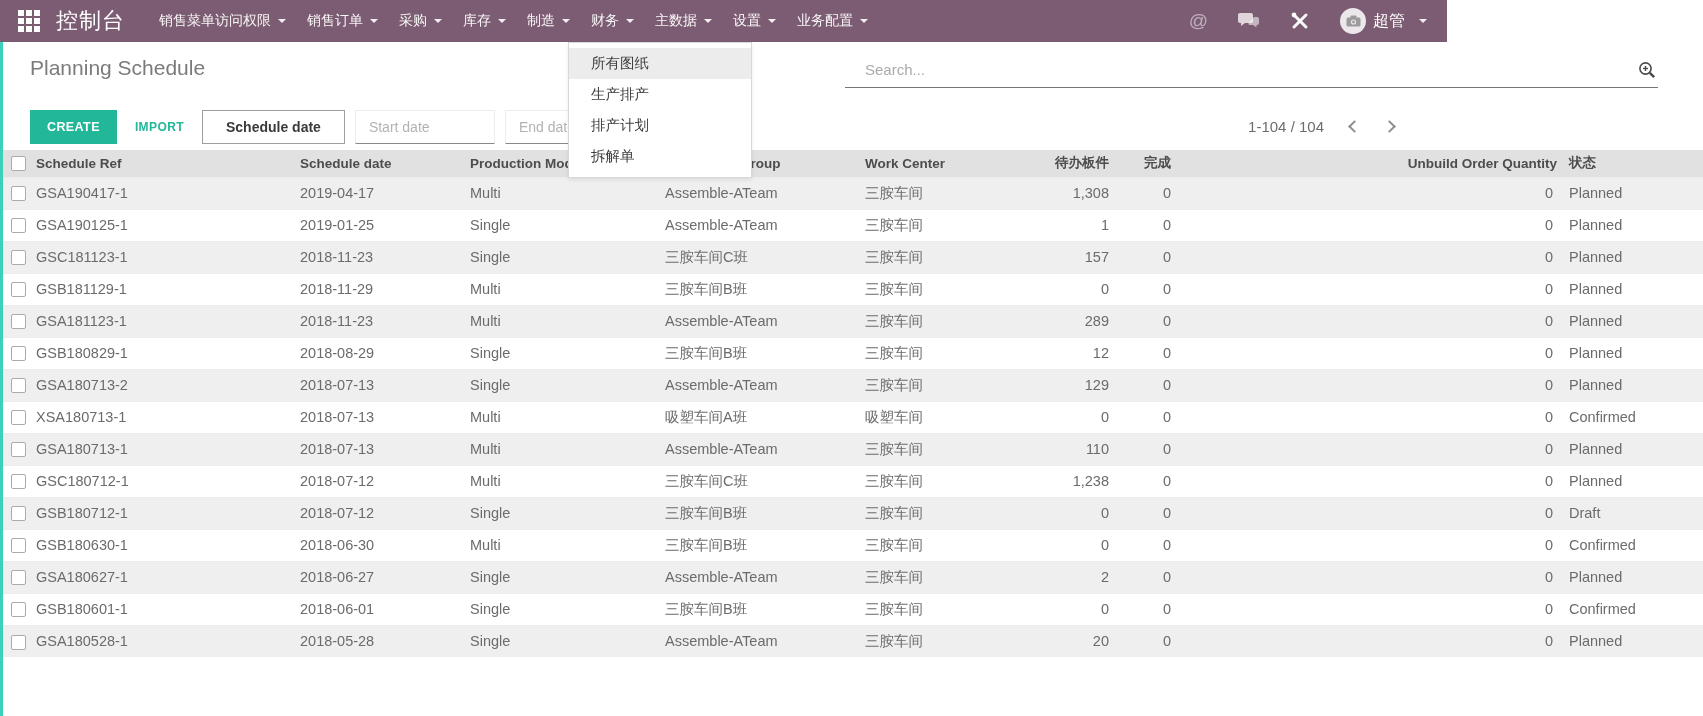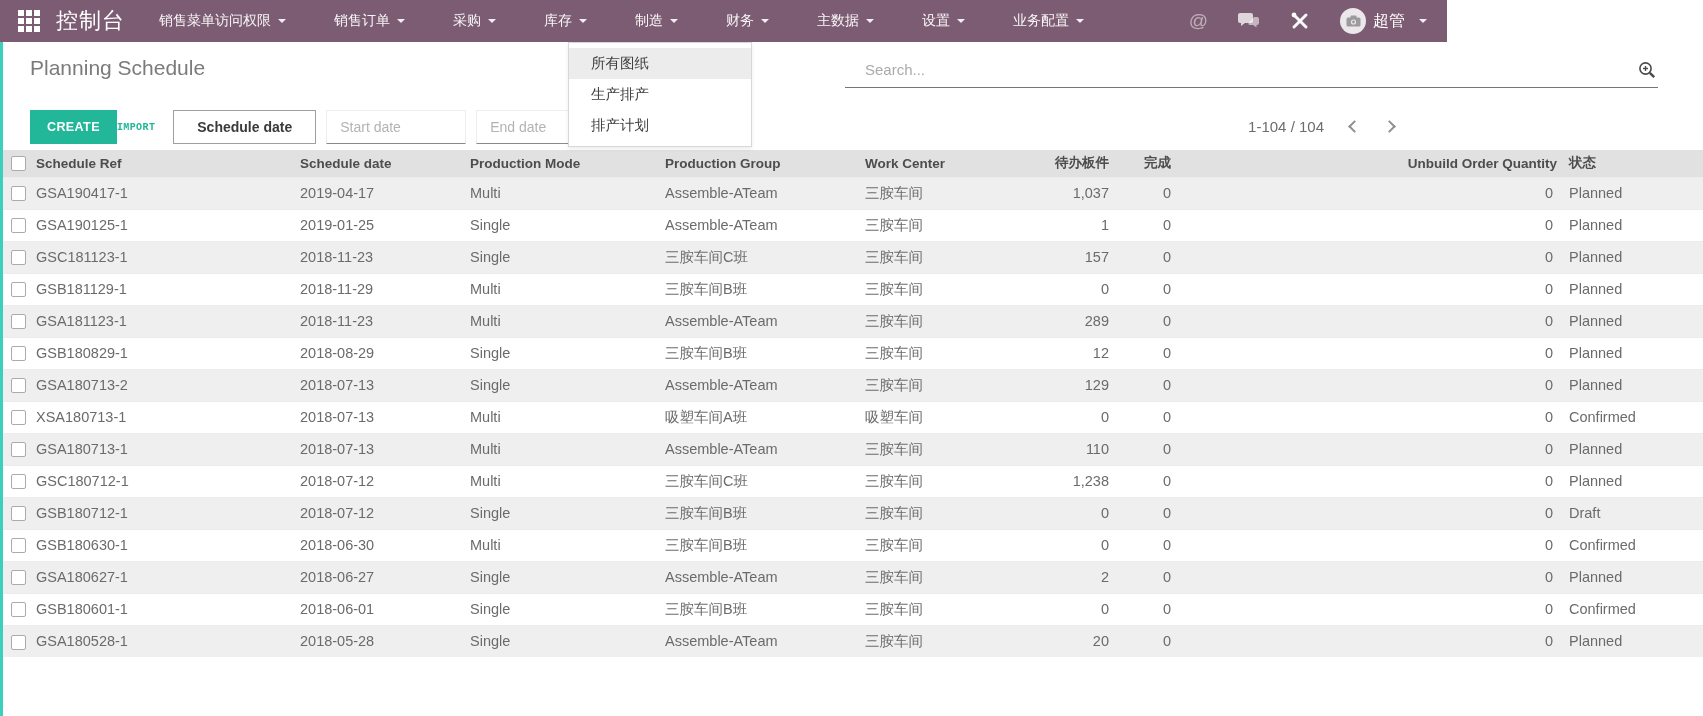--- a/index.html
+++ b/index.html
@@ -6,21 +6,21 @@
   html,body { width:1703px; height:716px; overflow:hidden; background:#fff;
     font-family:"Liberation Sans", sans-serif; }
   .page { position:relative; width:1447px; height:716px; background:#fff; }
 
   
   .topbar { height:42px; background:#7C5C72; display:flex; align-items:center;
     padding:0 14px 0 14px; color:#fff; }
   .grid-icon { display:grid; grid-template-columns:repeat(3,6px); grid-gap:2px; margin-left:4px; cursor:pointer; }
   .grid-icon i { width:6px; height:6px; background:#fff; display:block; }
   .brand { font-size:22px; color:#fff; margin:0 34px 0 16px; letter-spacing:1px; cursor:pointer; }
-  .menus { display:flex; align-items:center; gap:48px; }
+  .menus { display:flex; align-items:center; gap:21px; }
   .menu-item { display:flex; align-items:center; font-size:14px; color:rgba(255,255,255,.95); cursor:pointer; white-space:nowrap; }
   .caret { width:0; height:0; border-left:4px solid transparent; border-right:4px solid transparent;
     border-top:4px solid rgba(255,255,255,.9); margin-left:7px; display:inline-block; }
   .top-right { margin-left:auto; display:flex; align-items:center; gap:30px; padding-right:6px; }
   .at-icon { font-size:19px; color:rgba(255,255,255,.5); cursor:pointer; }
   .icon-btn { cursor:pointer; display:flex; align-items:center; }
   .user-block { display:flex; align-items:center; gap:7px; cursor:pointer; }
   .avatar { width:26px; height:26px; border-radius:50%; background:#ece7ea; display:flex;
     align-items:center; justify-content:center; overflow:hidden; }
   .user-name { font-size:16px; color:#fff; }
@@ -34,22 +34,22 @@
   .searchbar { position:absolute; left:845px; top:12px; width:813px; height:34px;
     border-bottom:1px solid #767676; }
   .searchbar input { border:none; outline:none; width:760px; height:30px; font-size:15px;
     color:#000000; padding-left:20px; background:transparent; font-family:"Liberation Sans",sans-serif; }
   .searchbar input::placeholder { color:#aaa; }
   .search-zoom { position:absolute; right:2px; top:7px; cursor:pointer; }
 
   .actions { position:absolute; left:30px; top:68px; display:flex; align-items:center; }
   .btn-create { background:#21B798; color:#fff; border:none; height:34px; padding:0 17px;
     font-size:12.5px; font-weight:bold; letter-spacing:.4px; cursor:pointer; font-family:"Liberation Sans",sans-serif; }
-  .btn-import { background:transparent; border:none; color:#21B798; font-size:10px; font-weight:bold;
-    letter-spacing:.4px; cursor:pointer; font-family:Liberation Mono, monospace; }
+  .btn-import { background:transparent; border:none; color:#21B798; font-size:12px; font-weight:bold;
+    letter-spacing:.4px; margin-left:18px; cursor:pointer; font-family:Liberation Sans, sans-serif; }
   .btn-filter { margin-left:18px; height:34px; background:#fff; border:1px solid #9f9f9f;
     color:#3a3a3a; font-size:14px; font-weight:bold; padding:0 23px; cursor:pointer; font-family:"Liberation Sans",sans-serif; }
   .date-input { margin-left:10px; width:140px; height:34px; background:#fff;
     border:1px solid #ededed; border-bottom:1px solid #8a8a8a; padding:0 13px; font-size:14px;
     color:#555; outline:none; font-family:"Liberation Sans",sans-serif; }
   .date-input::placeholder { color:#b3b3b3; }
 
   .pager { position:absolute; right:53px; top:76px; display:flex; align-items:center; gap:26px; }
   .pager-range { font-size:15px; color:#6d6d6d; }
   .chev { width:9px; height:9px; border-left:2px solid #8f8f8f; border-bottom:2px solid #8f8f8f;
@@ -196,20 +196,21 @@
       <span class="pager-range">1-104 / 104</span>
       <span class="chev prev"></span>
       <span class="chev next"></span>
     </div>
   </div>
 
   <div class="dropdown">
       <div class="dd-item hover">所有图纸</div>
       <div class="dd-item">生产排产</div>
       <div class="dd-item">排产计划</div>
+      <div class="dd-item">拆解单</div>
     </div>
 
   <table class="list">
     <colgroup>
       <col style="width:36px">
         <col style="width:264px">
         <col style="width:170px">
       <col style="width:195px">
         <col style="width:200px">
         <col style="width:148px">
@@ -233,21 +234,21 @@
         </tr>
     </thead>
     <tbody>
         <tr class="odd">
           <td class="col-check"><span class="checkbox"></span></td>
           <td>GSA190417-1</td>
           <td>2019-04-17</td>
           <td>Multi</td>
           <td>Assemble-ATeam</td>
           <td>三胺车间</td>
-          <td class="num">1,037</td>
+          <td class="num">1,308</td>
           <td class="num">0</td>
           <td class="col-unbuild">0</td>
           <td class="col-status">Planned</td>
         </tr>
         <tr>
           <td class="col-check"><span class="checkbox"></span></td>
           <td>GSA190125-1</td>
           <td>2019-01-25</td>
           <td>Single</td>
           <td>Assemble-ATeam</td>

